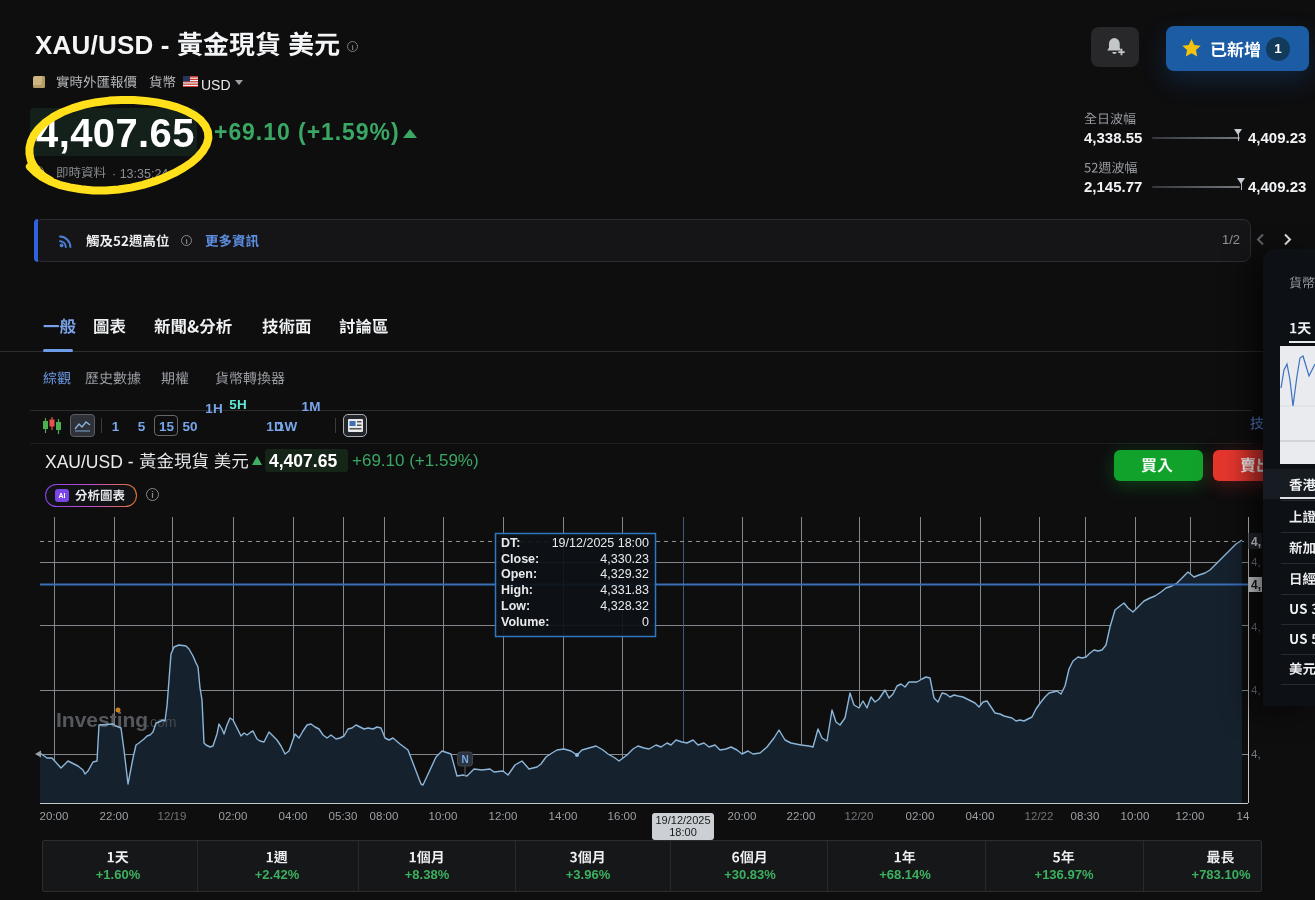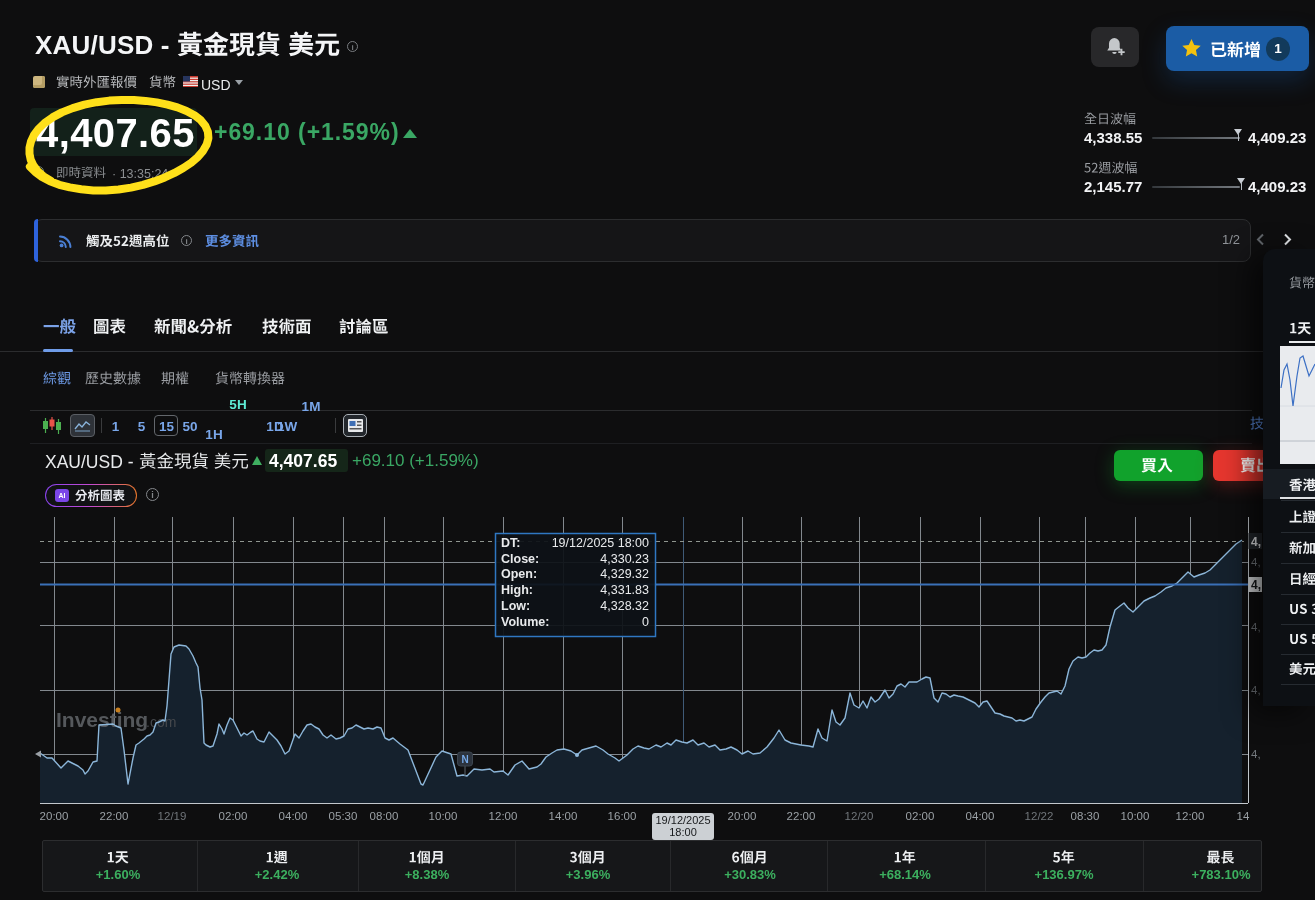--- a/index.html
+++ b/index.html
@@ -395,21 +395,21 @@
 <div style="position:absolute;left:70px;top:414px;width:25px;height:23px;border:1px solid #5a5e64;background:#2e3238;border-radius:4px;"></div>
 <svg style="position:absolute;left:74px;top:420px" width="17" height="12" viewBox="0 0 17 12" fill="none" stroke="#8ab4dc" stroke-width="1.3">
     <path d="M1 9 L5 4 L8 7 L12 2 L16 5"></path>
     <path d="M1 11 L16 11" stroke="#6a8aa8"></path>
   </svg>
 <div style="position:absolute;left:101px;top:418px;width:1px;height:15px;background:#3a3b3d;"></div>
 <div style="position:absolute;left:115.5px;transform:translateX(-50%);top:419px;font:bold 13.5px 'Liberation Sans',sans-serif;color:#79a6e9;line-height:1.15;white-space:nowrap;">1</div>
 <div style="position:absolute;left:141.5px;transform:translateX(-50%);top:419px;font:bold 13.5px 'Liberation Sans',sans-serif;color:#79a6e9;line-height:1.15;white-space:nowrap;">5</div>
 <div style="position:absolute;left:166.5px;transform:translateX(-50%);top:419px;font:bold 13.5px 'Liberation Sans',sans-serif;color:#79a6e9;line-height:1.15;white-space:nowrap;">15</div>
 <div style="position:absolute;left:190px;transform:translateX(-50%);top:419px;font:bold 13.5px 'Liberation Sans',sans-serif;color:#79a6e9;line-height:1.15;white-space:nowrap;">50</div>
-<div style="position:absolute;left:214px;transform:translateX(-50%);top:427px;font:bold 13.5px 'Liberation Sans',sans-serif;color:#79a6e9;line-height:1.15;white-space:nowrap;">1H</div>
+<div style="position:absolute;left:214px;transform:translateX(-50%);top:401px;font:bold 13.5px 'Liberation Sans',sans-serif;color:#79a6e9;line-height:1.15;white-space:nowrap;">1H</div>
 <div style="position:absolute;left:238px;transform:translateX(-50%);top:397px;font:bold 13.5px 'Liberation Sans',sans-serif;color:#5eead4;line-height:1.15;white-space:nowrap;">5H</div>
 <div style="position:absolute;left:275px;transform:translateX(-50%);top:419px;font:bold 13.5px 'Liberation Sans',sans-serif;color:#79a6e9;line-height:1.15;white-space:nowrap;">1D</div>
 <div style="position:absolute;left:287px;transform:translateX(-50%);top:419px;font:bold 13.5px 'Liberation Sans',sans-serif;color:#79a6e9;line-height:1.15;white-space:nowrap;">1W</div>
 <div style="position:absolute;left:311px;transform:translateX(-50%);top:399px;font:bold 13.5px 'Liberation Sans',sans-serif;color:#79a6e9;line-height:1.15;white-space:nowrap;">1M</div>
 <div style="position:absolute;left:154px;top:415px;width:24px;height:21px;border:1px solid #63676c;border-radius:4px;"></div>
 <div style="position:absolute;left:335px;top:418px;width:1px;height:15px;background:#3a3b3d;"></div>
 <div style="position:absolute;left:343px;top:414px;width:24px;height:23px;border:1.5px solid #a9afb5;background:#23272c;border-radius:5px;"></div>
 <svg style="position:absolute;left:348px;top:419px" width="15" height="13" viewBox="0 0 15 13">
     <rect width="15" height="13" fill="#e8eaec" rx="1"></rect>
     <rect x="1.5" y="2" width="6" height="5" fill="#3f6fb4"></rect>

